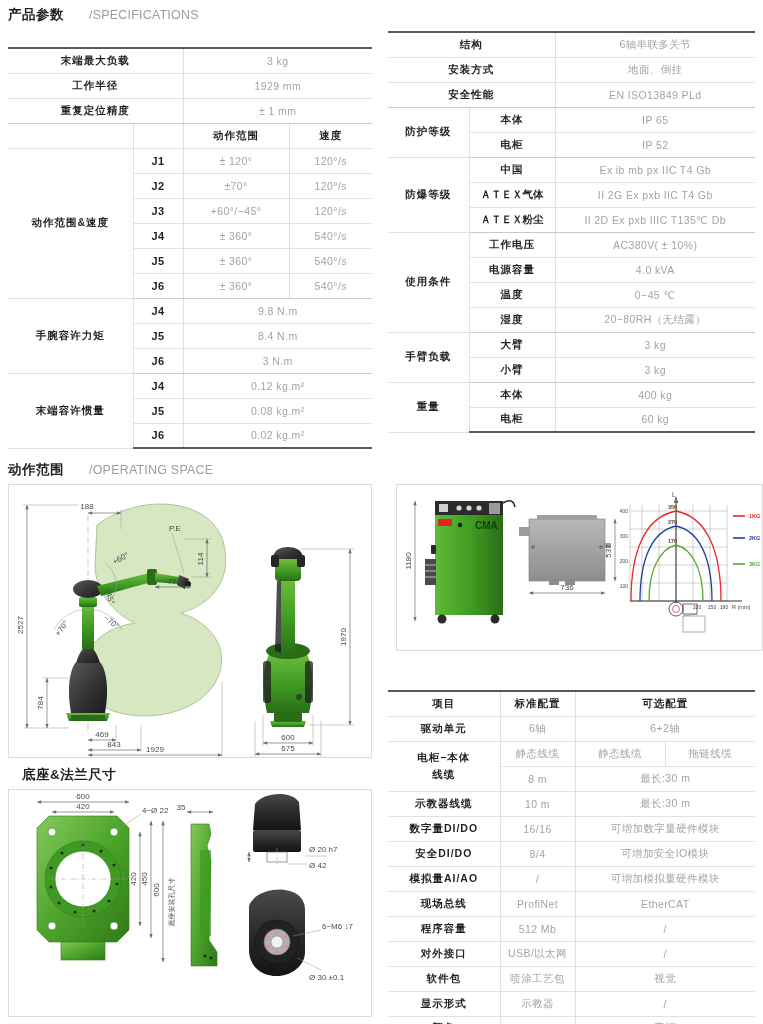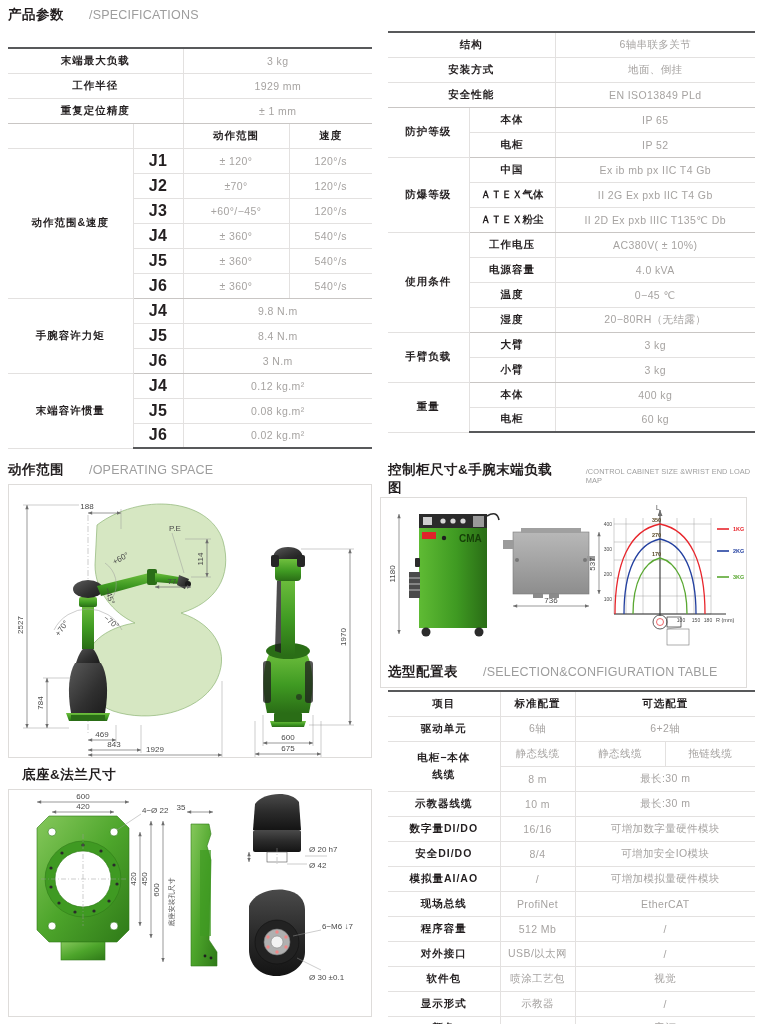--- a/index.html
+++ b/index.html
@@ -56,21 +56,21 @@
   }
   table.spec td.lbl {
     color: #231f20;
     font-weight: bold;
     font-size: 10.5px;
     letter-spacing: 1px;
   }
   table.spec td.joint {
     color: #231f20;
     font-weight: bold;
-    font-size: 16px;
+    font-size: 11px;
     letter-spacing: .3px;
   }
   table.spec td.vdiv { border-right: 1px solid #e3e1e0; }
   table.spec tr.topline td { border-top: 2px solid #58595b; }
   table.spec tr.botline td { border-bottom: 2px solid #58595b; }
   table.spec tr.group-end td { border-bottom: 1px solid #c9c6c4; }
 
   
   .figbox {
     border: 1px solid #dedcda;
@@ -498,26 +498,22 @@
             <circle cx="259" cy="147" r="1.7" fill="#e88"></circle>
         </g>
       </g>
       <line x1="284" y1="146" x2="312" y2="140" class="thin"></line>
       <text class="dim" x="313" y="139">6−M6 ↓7</text>
       <line x1="288" y1="168" x2="312" y2="180" class="thin"></line>
       <text class="dim" x="300" y="190">Ø 30 ±0.1</text>
     </svg>
   </div>
 
-  <div class="sec-head" style="position:absolute;left:380px;top:461px;">
-    <span class="cn">控制柜尺寸&amp;手腕末端负载图</span>
-    <span class="en small">/CONTROL CABINET SIZE &amp;WRIST END LOAD MAP</span>
-  </div>
-
-  <div class="figbox" style="position:absolute;left:380px;top:484px;width:367px;height:191px;margin-top:13px;">
+
+  <div class="figbox" style="position:absolute;left:396px;top:484px;width:367px;height:167px;">
     <svg width="367" height="165" viewBox="0 0 367 165">
       <defs>
         <linearGradient id="cabG" x1="0" y1="0" x2="1" y2="0">
           <stop offset="0%" stop-color="#5fbb34"></stop>
             <stop offset="55%" stop-color="#3f9a22"></stop>
             <stop offset="100%" stop-color="#2a6d16"></stop>
         </linearGradient>
         <linearGradient id="grayG" x1="0" y1="0" x2="0" y2="1">
           <stop offset="0%" stop-color="#b8b8b8"></stop>
             <stop offset="100%" stop-color="#8d8d8d"></stop>
@@ -613,24 +609,20 @@
         <line x1="336" y1="31" x2="348" y2="31" stroke="#e8262c" stroke-width="1.6"></line>
         <text x="352" y="33" style="font-size:5.5px;font-weight:bold;fill:#e8262c;font-family:'Liberation Sans',sans-serif">1KG</text>
         <line x1="336" y1="53" x2="348" y2="53" stroke="#2340a0" stroke-width="1.6"></line>
         <text x="352" y="55" style="font-size:5.5px;font-weight:bold;fill:#2340a0;font-family:'Liberation Sans',sans-serif">2KG</text>
         <line x1="336" y1="79" x2="348" y2="79" stroke="#5aa832" stroke-width="1.6"></line>
         <text x="352" y="81" style="font-size:5.5px;font-weight:bold;fill:#5aa832;font-family:'Liberation Sans',sans-serif">3KG</text>
       </g>
     </svg>
   </div>
 
-  <div class="sec-head" style="position:absolute;left:380px;top:663px;">
-    <span class="cn">选型配置表</span>
-    <span class="en">/SELECTION&amp;CONFIGURATION TABLE</span>
-  </div>
 
   <div class="col-right" style="top:690px;">
     <table class="spec">
       <colgroup>
           <col style="width:112px">
           <col style="width:75px">
           <col style="width:90px">
           <col style="width:90px">
         </colgroup>
       <tbody>

